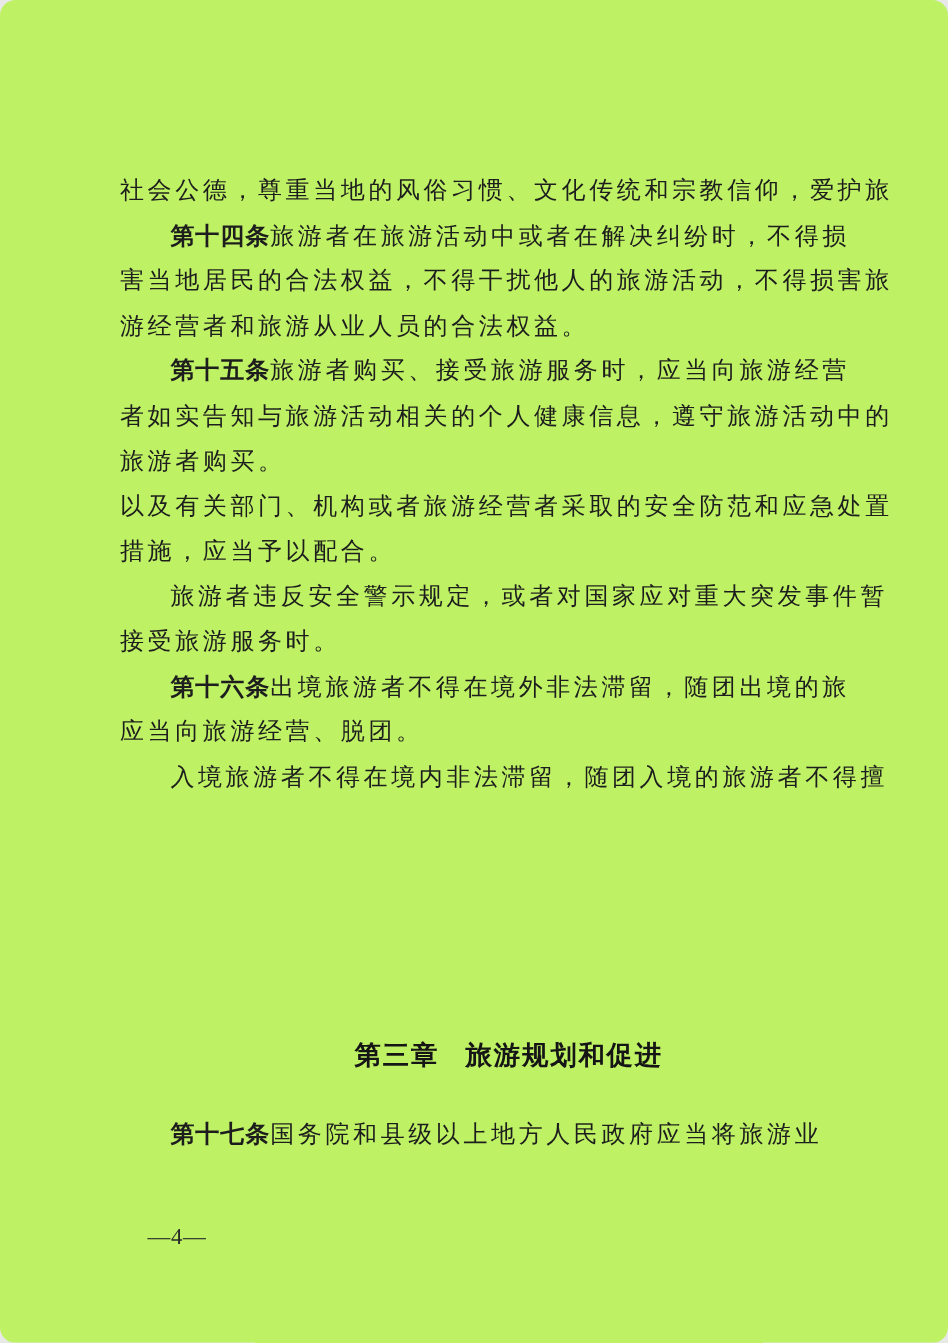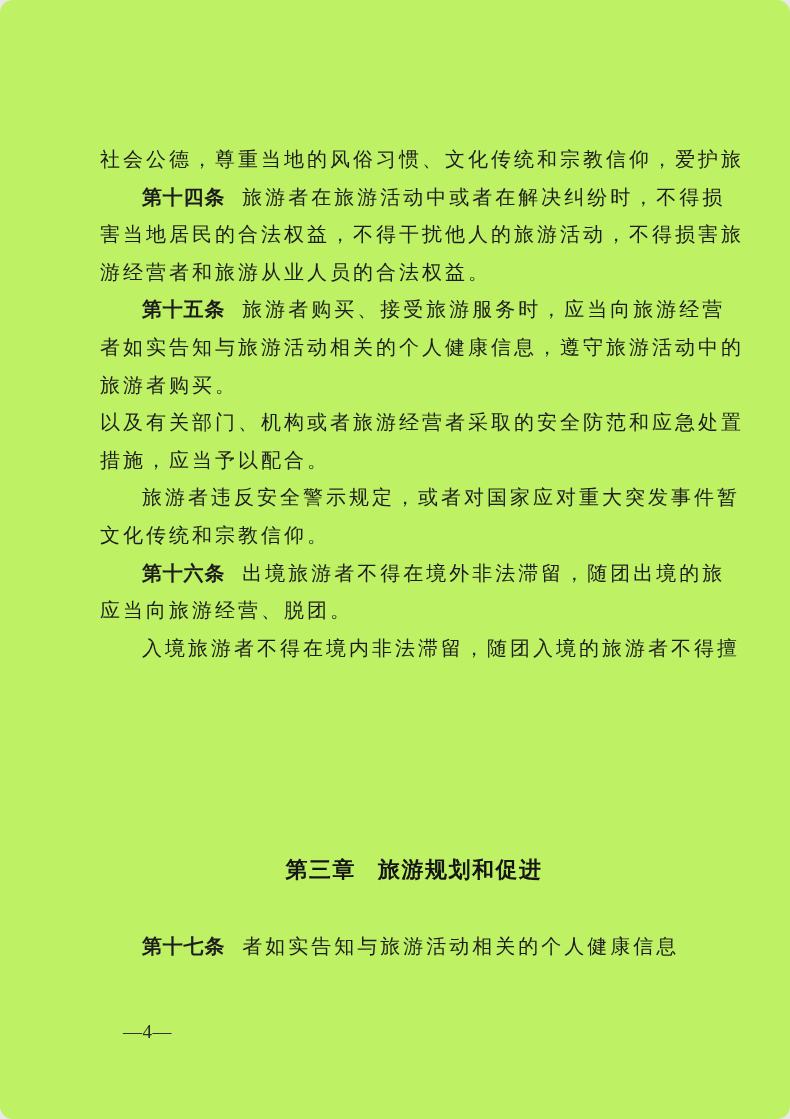--- a/index.html
+++ b/index.html
@@ -29,28 +29,28 @@
     height: 37.6px;
     line-height: 37.6px;
     font-size: 20px;
     letter-spacing: 3px;
     white-space: nowrap;
   }
   .line.indent { text-indent: 42px; }
   .lead {
     font-weight: bold;
     letter-spacing: 0.8px;
-    margin-right: 17px;
+    margin-right: 0;
   }
   .chapter-heading {
     position: absolute;
     left: 100px;
     top: 851px;
     width: 628px;
-    margin: 0;
+    margin: 10px;
     text-align: center;
     font-family: "Liberation Sans", "DejaVu Sans", sans-serif;
     font-size: 22px;
     font-weight: bold;
     letter-spacing: 1.5px;
     line-height: 38px;
     color: #151515;
   }
   .heading-gap { display: inline-block; width: 22px; }
   .footer-page-number {
@@ -72,29 +72,29 @@
       <div class="line">社会公德，尊重当地的风俗习惯、文化传统和宗教信仰，爱护旅</div>
       <div class="line indent"><span class="lead">第十四条</span><span>旅游者在旅游活动中或者在解决纠纷时，不得损</span></div>
       <div class="line">害当地居民的合法权益，不得干扰他人的旅游活动，不得损害旅</div>
       <div class="line">游经营者和旅游从业人员的合法权益。</div>
       <div class="line indent"><span class="lead">第十五条</span><span>旅游者购买、接受旅游服务时，应当向旅游经营</span></div>
       <div class="line">者如实告知与旅游活动相关的个人健康信息，遵守旅游活动中的</div>
       <div class="line">旅游者购买。</div>
       <div class="line">以及有关部门、机构或者旅游经营者采取的安全防范和应急处置</div>
       <div class="line">措施，应当予以配合。</div>
       <div class="line indent">旅游者违反安全警示规定，或者对国家应对重大突发事件暂</div>
-      <div class="line">文化传统和宗教信仰。</div>
+      <div class="line">接受旅游服务时。</div>
       <div class="line indent"><span class="lead">第十六条</span><span>出境旅游者不得在境外非法滞留，随团出境的旅</span></div>
       <div class="line">应当向旅游经营、脱团。</div>
       <div class="line indent">入境旅游者不得在境内非法滞留，随团入境的旅游者不得擅</div>
     </div>
 
   <h2 class="chapter-heading">
     <span>第三章</span><span class="heading-gap"></span><span>旅游规划和促进</span>
   </h2>
 
   <div class="text-block" id="body-block-2">
-      <div class="line indent"><span class="lead">第十七条</span><span>者如实告知与旅游活动相关的个人健康信息</span></div>
+      <div class="line indent"><span class="lead">第十七条</span><span>国务院和县级以上地方人民政府应当将旅游业</span></div>
     </div>
 
   <div class="footer-page-number">—4—</div>
 
 </div>
 
 </body></html>

